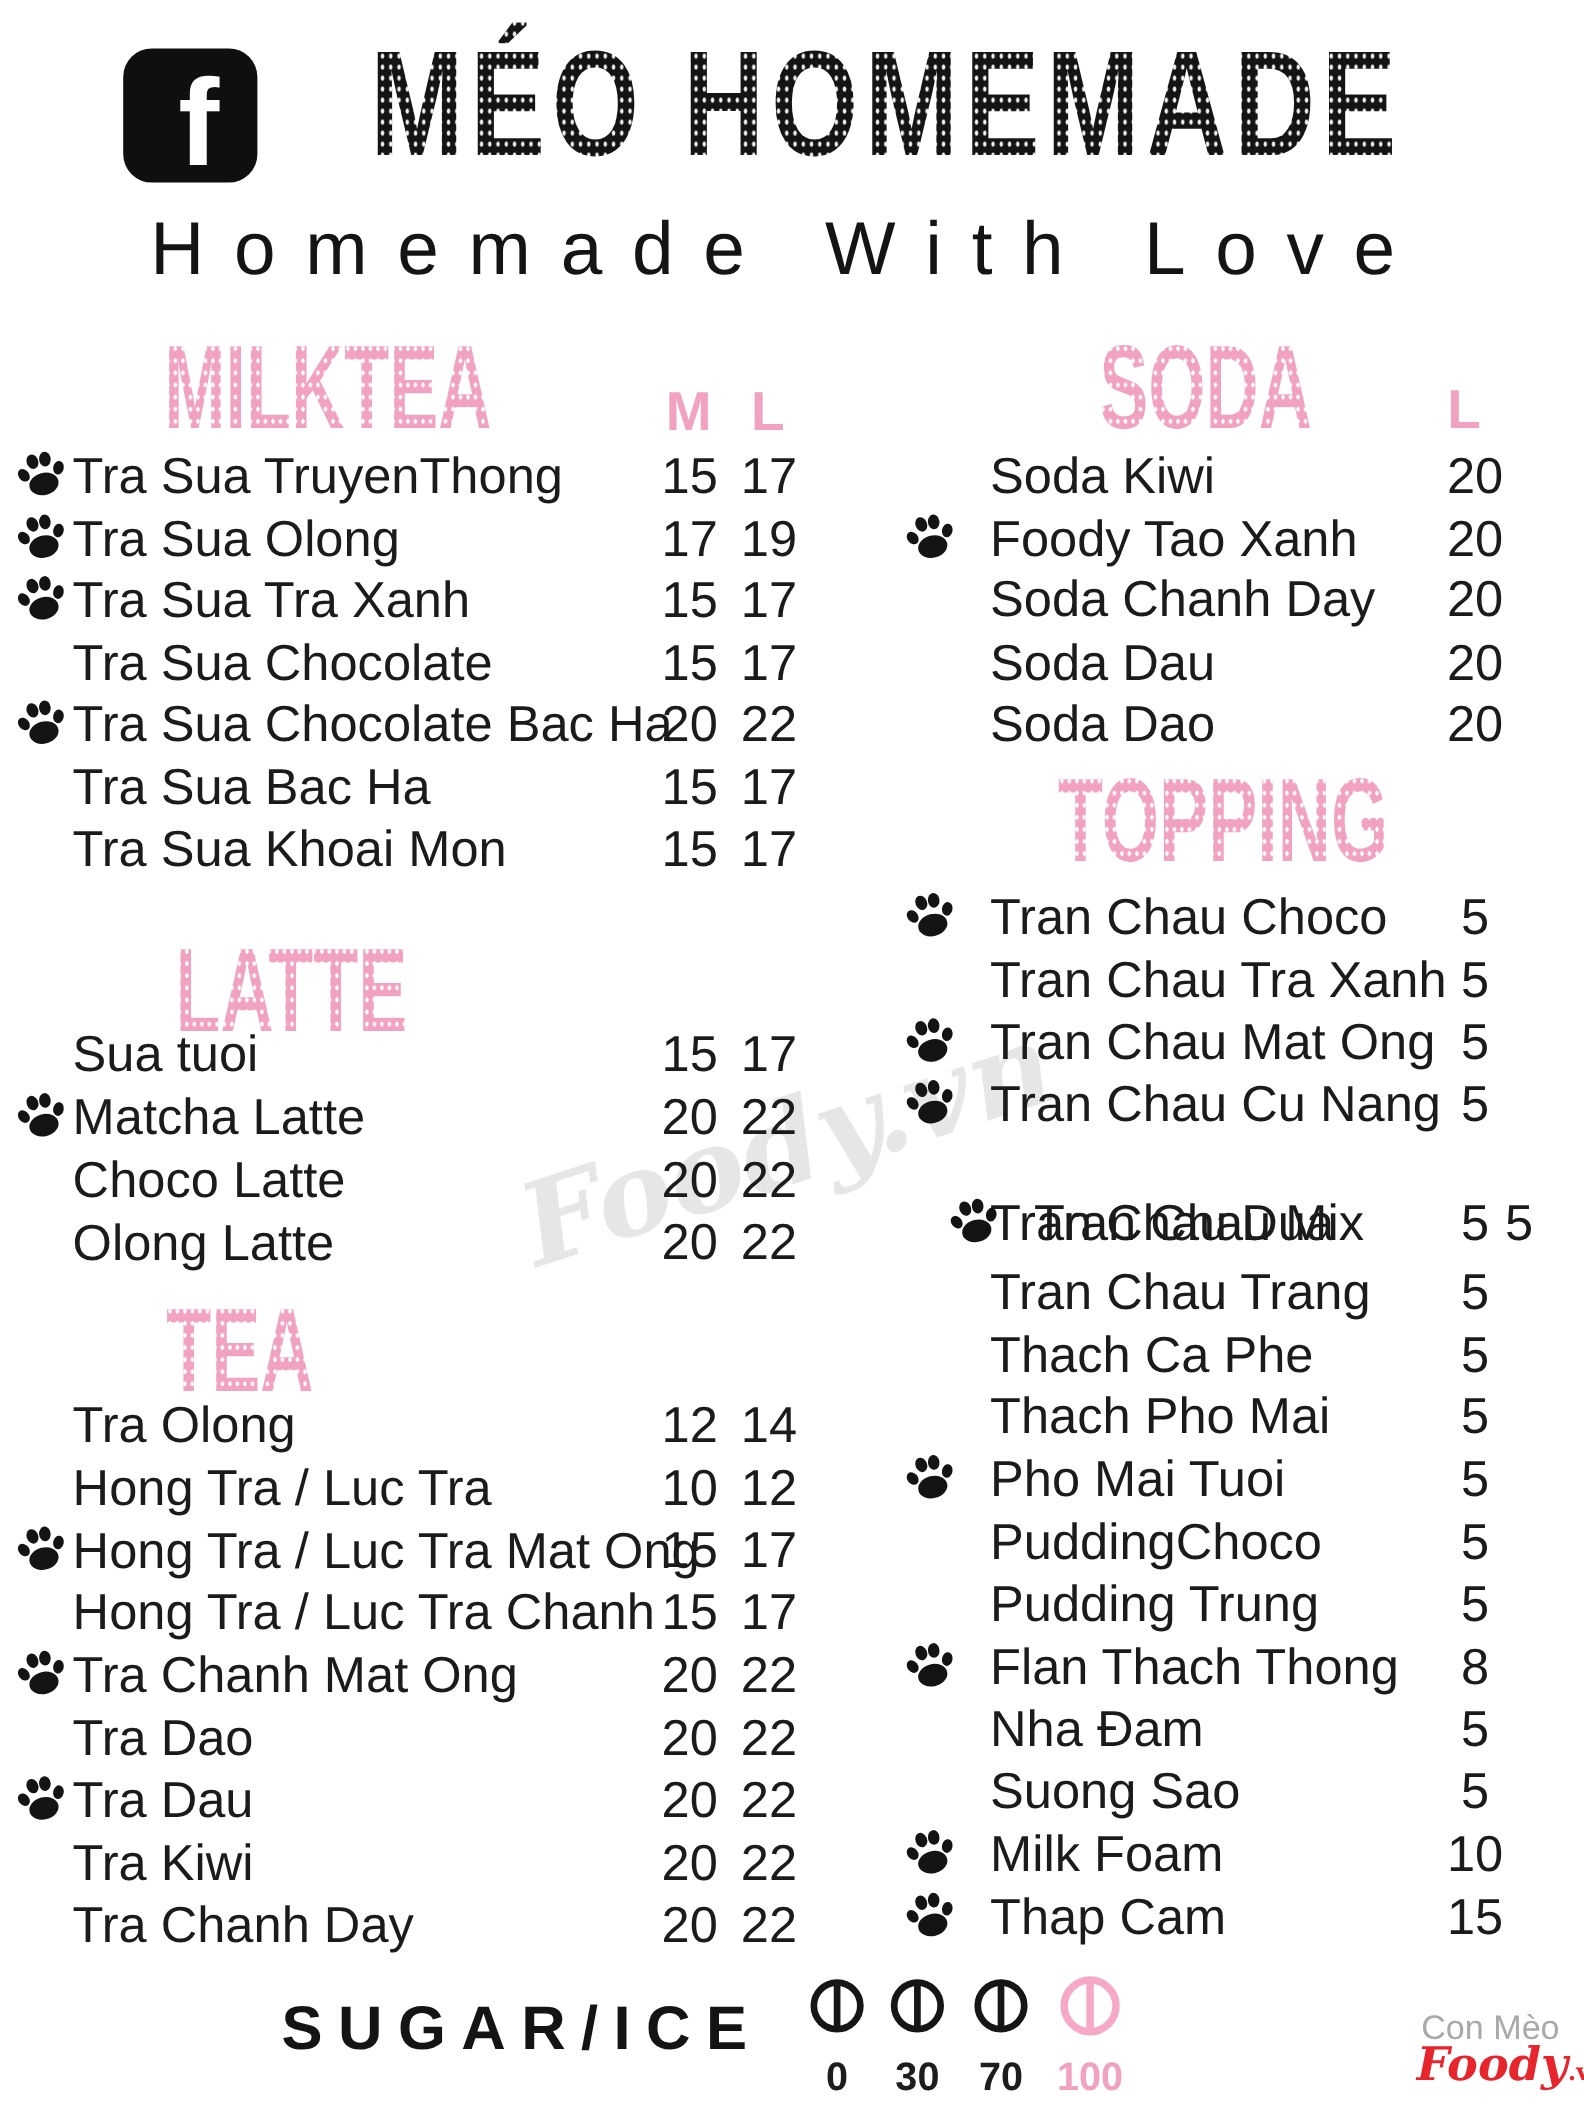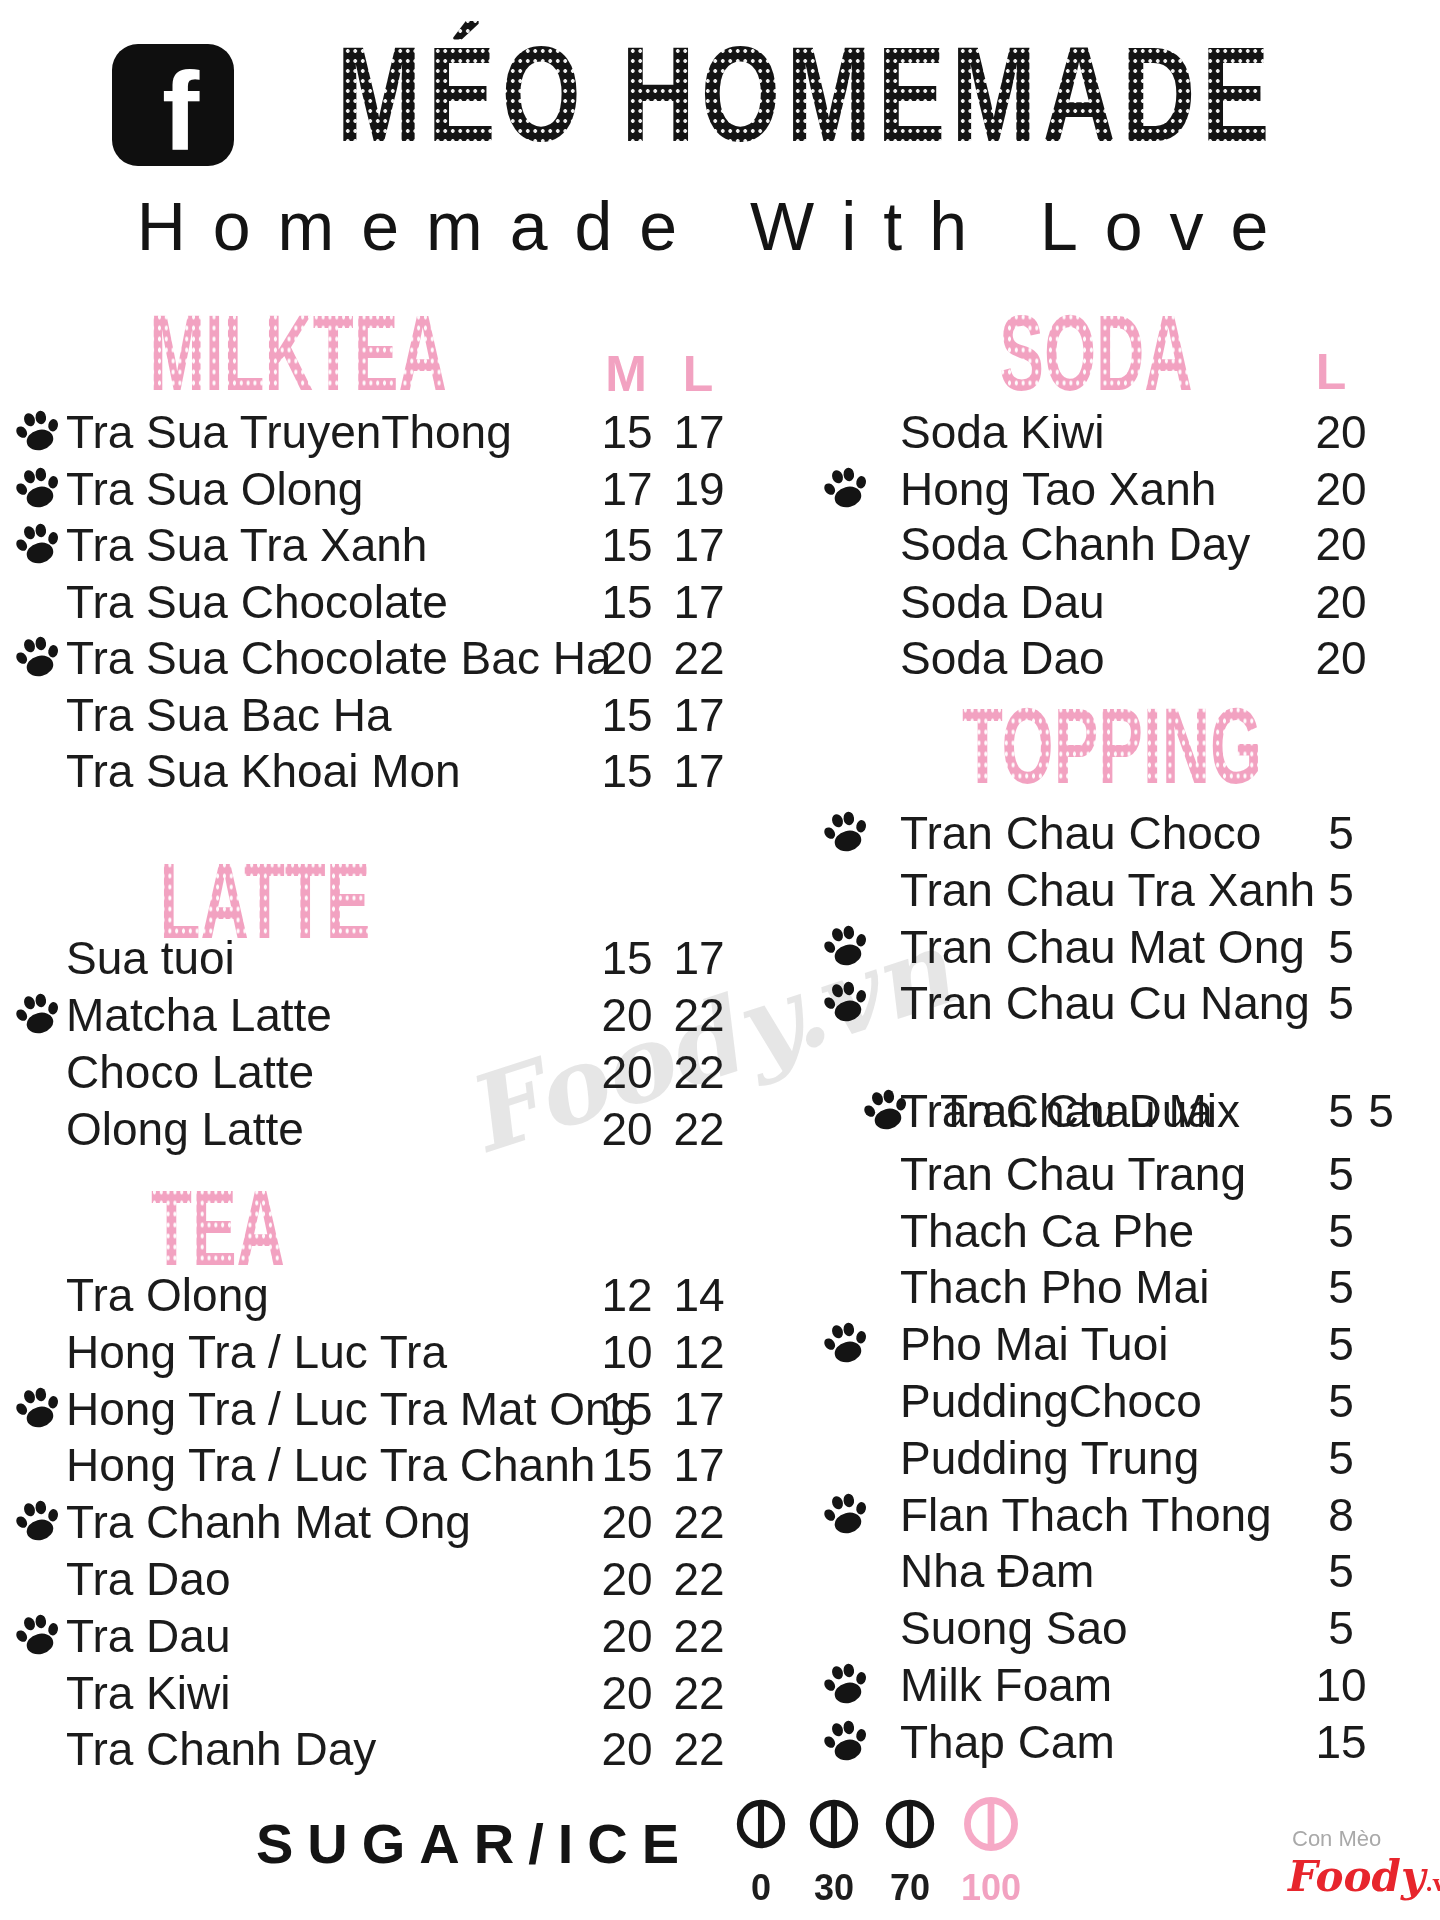--- a/index.html
+++ b/index.html
@@ -78,21 +78,21 @@
   .sugar-ic.pink  { color:#F6A9C6; }
   .sugar-lab { position:absolute; top:1888px; transform:translate(-50%,-50%);
                font-size:36px; font-weight:bold; color:#1d1d1d; }
   .sugar-lab.pink { color:var(--pink); }
 
   
   #watermark { position:absolute; left:715px; top:1040px;
                transform:translate(-50%,-50%) rotate(-18deg);
                font-family:"DejaVu Serif", serif; font-style:italic; font-weight:bold;
                font-size:104px; color:rgba(80,80,80,.14); white-space:nowrap; }
-  #footer-gray { position:absolute; left:1292px; top:1826px; font-size:22px; color:#a9a9a9; }
+  #footer-gray { position:absolute; left:1292px; top:1826px; font-size:31px; color:#a9a9a9; }
   #footer-logo { position:absolute; left:1288px; top:1856px; color:#E7252C;
                  font-family:"DejaVu Serif", serif; font-style:italic; font-weight:bold;
                  font-size:42px; line-height:1; }
   #footer-logo .vn { font-size:22px; font-style:normal; }
 </style>
 </head>
 <body>
 
 <div id="canvas">
 
@@ -318,21 +318,21 @@
           <svg viewBox="0 0 100 100" width="48" height="48">
             <g fill="#141414">
               <ellipse cx="50" cy="67" rx="28" ry="21"></ellipse>
               <ellipse cx="17" cy="42" rx="10" ry="13" transform="rotate(-26 17 42)"></ellipse>
               <ellipse cx="39" cy="21" rx="11" ry="14" transform="rotate(-8 39 21)"></ellipse>
               <ellipse cx="63" cy="22" rx="11" ry="14" transform="rotate(8 63 22)"></ellipse>
               <ellipse cx="84" cy="44" rx="10" ry="13" transform="rotate(26 84 44)"></ellipse>
             </g>
           </svg>
         </span>
-        <span class="iname">Hong Tao Xanh</span>
+        <span class="iname">Foody Tao Xanh</span>
         <span class="price l-right">20</span>
       </div>
       <div class="row right" style="top: 496px; margin-top: 20px;">
         <span class="iname">Soda Chanh Day</span>
         <span class="price l-right">20</span>
       </div>
       <div class="row right" style="top: 573.5px;">
         <span class="iname">Soda Dau</span>
         <span class="price l-right">20</span>
       </div>

